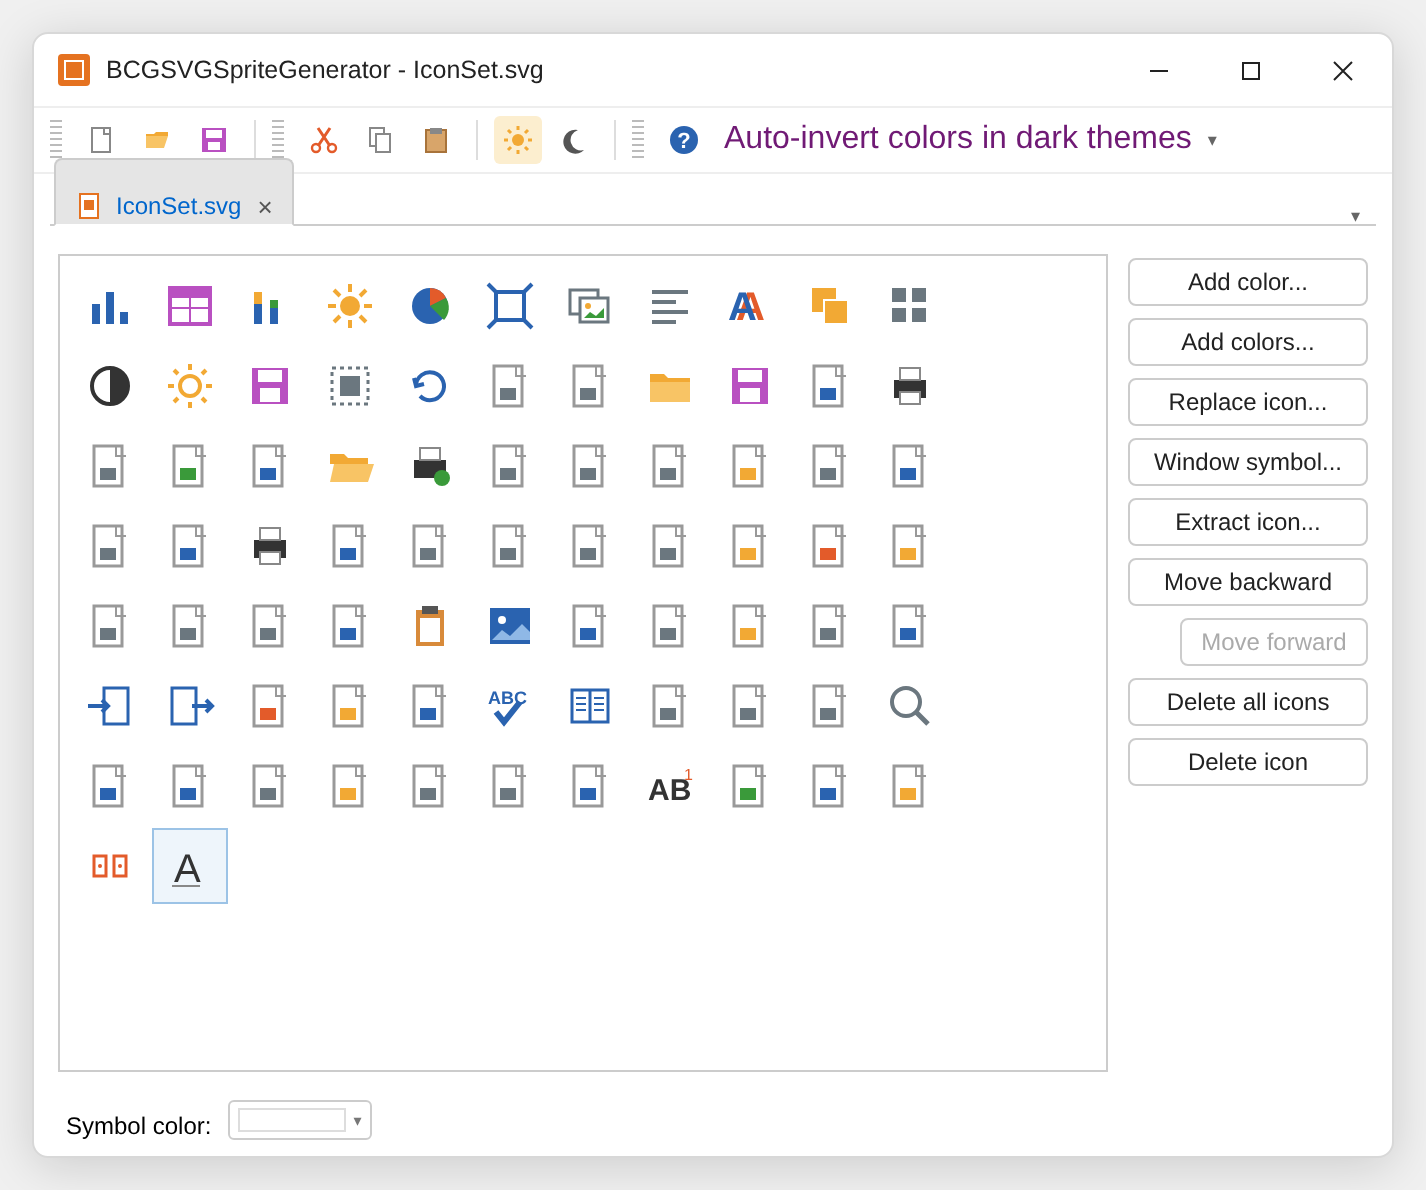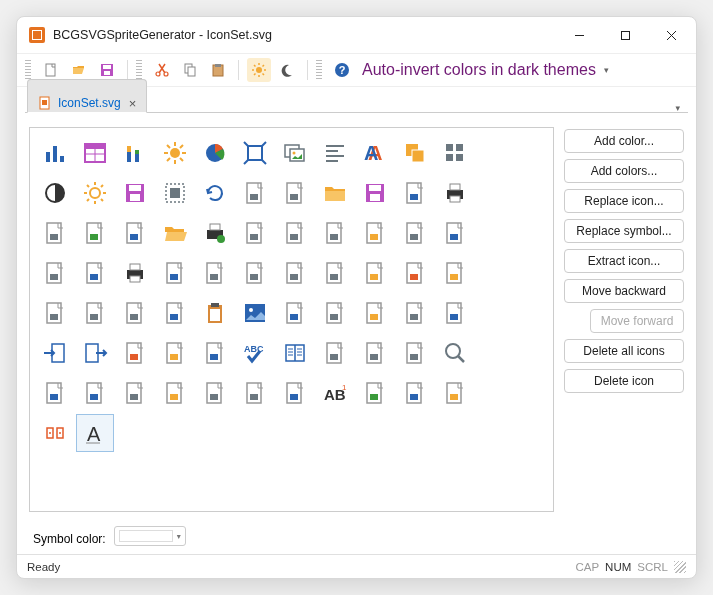--- a/index.html
+++ b/index.html
@@ -703,38 +703,30 @@
               <text x="5" y="21" font-size="20" fill="#333" font-family="serif">A</text>
               <path d="M4 23h14" stroke="#888"></path>
             </svg>
           </div>
         </div>
     </div>
     <div class="sidebar">
       <div class="sidebtn">Add color...</div>
       <div class="sidebtn">Add colors...</div>
       <div class="sidebtn">Replace icon...</div>
-      <div class="sidebtn">Replace symbol...</div>
+      <div class="sidebtn">Window symbol...</div>
       <div class="sidebtn">Extract icon...</div>
       <div class="sidebtn">Move backward</div>
       <div class="sidebtn dis">Move forward</div>
       <div class="sidebtn">Delete all icons</div>
       <div class="sidebtn">Delete icon</div>
     </div>
   </div>
 
   <div class="bottompanel">
     <span>Symbol color:</span>
     <div class="colorpick">
         <div class="sw"></div>
         <div class="ar">▾</div>
       </div>
   </div>
 
-  <div class="statusbar">
-    <span>Ready</span>
-    <div class="sp"></div>
-    <span class="ind dim">CAP</span>
-    <span class="ind">NUM</span>
-    <span class="ind dim">SCRL</span>
-    <div class="grip2"></div>
-  </div>
 </div>
 
 </body></html>

